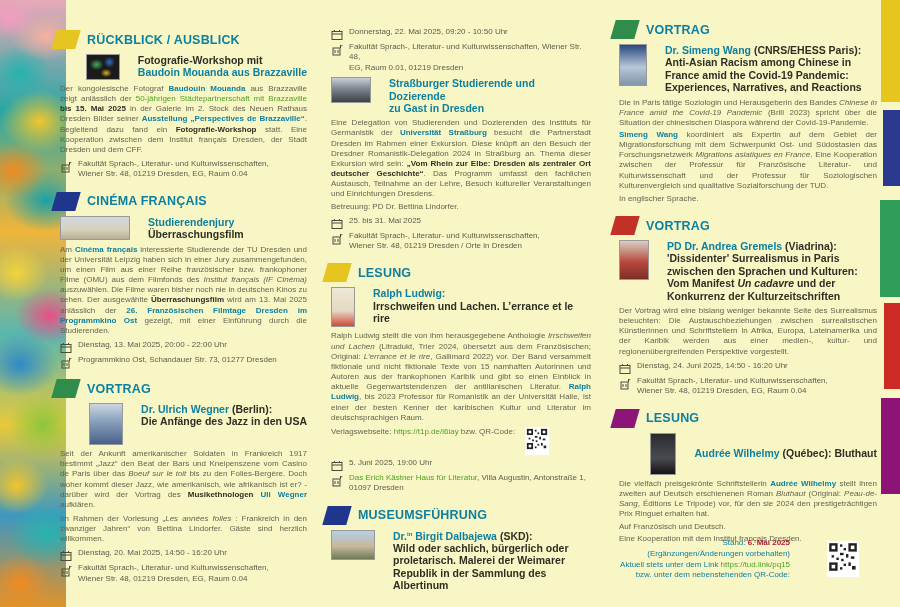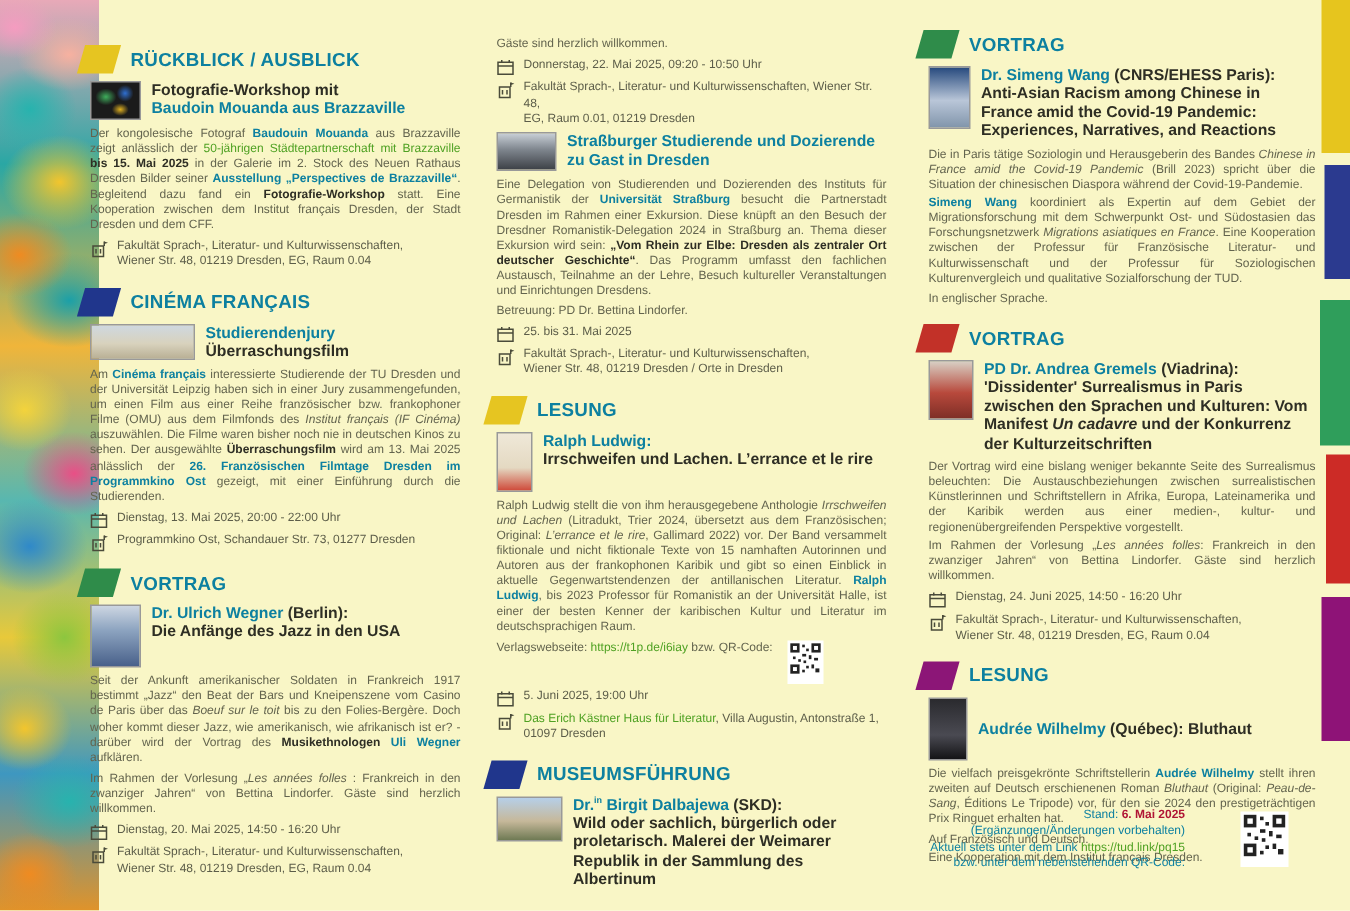--- a/index.html
+++ b/index.html
@@ -39,21 +39,21 @@
 
   .sec-head{display:flex;align-items:center;gap:9px;margin:12px 0 5px 0;}
   .marker{width:24px;height:19px;transform:skewX(-16deg);flex:none;margin-left:-6px;}
   .m-yellow{background:#e6c521;}
   .m-navy{background:#20368c;}
   .m-green{background:#2f8c4a;}
   .m-red{background:#c23128;}
   .m-purple{background:#8c1677;}
   .sec-label{color:#0d80a0;font-weight:bold;font-size:12.5px;letter-spacing:.2px;}
 
-  .title-row{display:flex;gap:7px;align-items:flex-start;margin:4px 0 4px 0;}
+  .title-row{display:flex;gap:18px;align-items:flex-start;margin:4px 0 4px 0;justify-content:flex-end;}
   .thumb{flex:none;border:1px solid #999;box-sizing:border-box;}
   .th-foto{width:34px;height:26px;background:radial-gradient(10px 8px at 30% 40%,#3fae5c,transparent 70%),radial-gradient(8px 8px at 70% 30%,#2f6fd0,transparent 70%),radial-gradient(8px 6px at 60% 75%,#e0b020,transparent 70%),#1b1b1b;}
   .th-cinema{width:70px;height:24px;background:linear-gradient(180deg,#cfd8e0 0%,#d8d2bd 55%,#b9b095 100%);}
   .th-jazz{width:34px;height:42px;background:linear-gradient(180deg,#cdd6e2 0%,#8da4c0 40%,#49618a 100%);}
   .th-bridge{width:40px;height:26px;background:linear-gradient(180deg,#c8cfd6 0%,#7e858d 45%,#3d4147 100%);}
   .th-ralph{width:24px;height:40px;background:linear-gradient(180deg,#efe8d8 0%,#e4d9c2 60%,#cf4a3a 100%);}
   .th-albertinum{width:44px;height:30px;background:linear-gradient(180deg,#b6cfe8 0%,#c6b89a 55%,#6f7a54 100%);}
   .th-simeng{width:28px;height:42px;background:linear-gradient(180deg,#274a7e 0%,#b9c6d8 55%,#8195ab 100%);}
   .th-gremels{width:30px;height:40px;background:linear-gradient(180deg,#d8cfc4 0%,#b8493c 55%,#7e2e26 100%);}
   .th-wilhelmy{width:26px;height:42px;background:linear-gradient(180deg,#2a2a2e 0%,#4a4a52 60%,#141416 100%);}
@@ -168,21 +168,20 @@
             <line x1="9.5" y1="1" x2="9.5" y2="4" stroke="#4a4b3a"></line>
             <path d="M9.5 1 L12 1.8 L9.5 2.6 Z" fill="#4a4b3a"></path>
           </svg></span>
         <span class="meta-text">Fakultät Sprach-, Literatur- und Kulturwissenschaften,
 Wiener Str. 48, 01219 Dresden, EG, Raum 0.04</span>
       </div>
 
   </div>
 
   <div class="col" id="col-mid">
-    <p class="body" style="margin-top:0"><span>Gäste sind herzlich willkommen.</span></p>
     <div class="meta">
         <span class="meta-icon"><svg width="12" height="12" viewBox="0 0 12 12">
             <rect x="1" y="2.5" width="10" height="8" fill="none" stroke="#4a4b3a"></rect>
             <line x1="1" y1="5" x2="11" y2="5" stroke="#4a4b3a"></line>
             <line x1="3.5" y1="1" x2="3.5" y2="3" stroke="#4a4b3a"></line>
             <line x1="8.5" y1="1" x2="8.5" y2="3" stroke="#4a4b3a"></line>
           </svg></span>
         <span class="meta-text">Donnerstag, 22. Mai 2025,  09:20 - 10:50 Uhr</span>
       </div>
     <div class="meta">
@@ -303,21 +302,20 @@
 
     <div class="sec-head">
       <span class="marker m-red"></span>
       <span class="sec-label">VORTRAG</span>
     </div>
     <div class="title-row">
       <div class="thumb th-gremels"></div>
       <div class="title"><span class="seg-t">PD Dr. Andrea Gremels</span><span class="seg-b"> (Viadrina):</span><br><span class="seg-b">'Dissidenter' Surrealismus in Paris zwischen den Sprachen und Kulturen: Vom Manifest </span><span class="seg-bi">Un cadavre</span><span class="seg-b"> und der Konkurrenz der Kulturzeitschriften</span></div>
     </div>
     <p class="body"><span>Der Vortrag wird eine bislang weniger bekannte Seite des Surrealismus beleuchten: Die Austauschbeziehungen zwischen surrealistischen Künstlerinnen und Schriftstellern in Afrika, Europa, Lateinamerika und der Karibik werden aus einer medien-, kultur- und regionenübergreifenden Perspektive vorgestellt.</span></p>
-    <p class="body" style="margin-top:-2px"><span>Im Rahmen der Vorlesung „</span><span class="seg-i">Les années folles</span><span>: Frankreich in den zwanziger Jahren“ von Bettina Lindorfer. Gäste sind herzlich willkommen.</span></p>
     <div class="meta">
         <span class="meta-icon"><svg width="12" height="12" viewBox="0 0 12 12">
             <rect x="1" y="2.5" width="10" height="8" fill="none" stroke="#4a4b3a"></rect>
             <line x1="1" y1="5" x2="11" y2="5" stroke="#4a4b3a"></line>
             <line x1="3.5" y1="1" x2="3.5" y2="3" stroke="#4a4b3a"></line>
             <line x1="8.5" y1="1" x2="8.5" y2="3" stroke="#4a4b3a"></line>
           </svg></span>
         <span class="meta-text">Dienstag, 24. Juni 2025, 14:50 - 16:20 Uhr</span>
       </div>
     <div class="meta">

